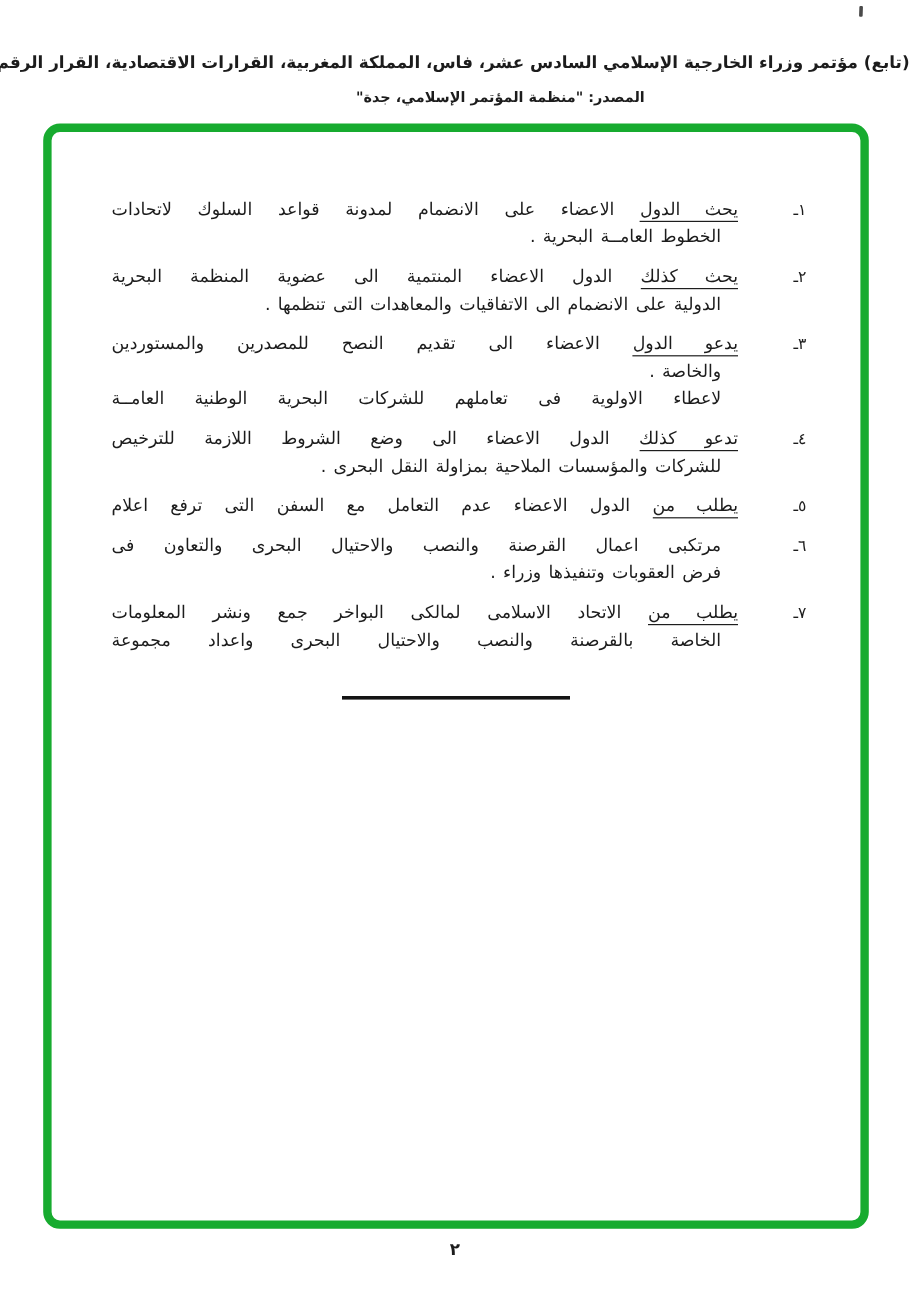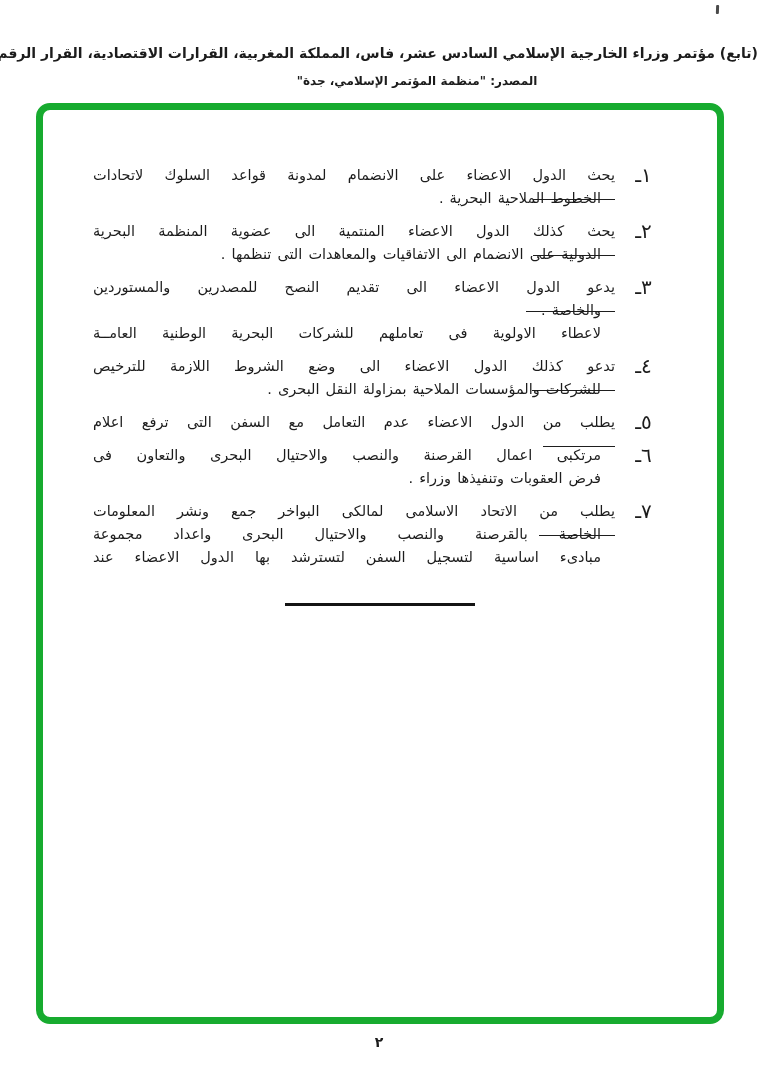--- a/index.html
+++ b/index.html
@@ -24,28 +24,28 @@
   }
   .frame{
     position:absolute;left:36px;top:103px;width:688px;height:921px;
     box-sizing:border-box;border:7px solid #17ab2f;border-radius:14px;
     background:#ffffff;
   }
   .items{direction:rtl;padding:54px 45px 0 50px;}
   .item{display:flex;margin-bottom:10px;}
   .item:last-child{margin-bottom:0;}
   .num{
-    flex:none;width:57px;font-size:20px;line-height:23px;
-    text-align:center;letter-spacing:0;
+    flex:none;width:57px;font-size:13px;line-height:23px;
+    text-align:right;letter-spacing:0;
   }
   .item-text{flex:none;width:522px;font-size:14.5px;line-height:23px;}
   .line{text-align:justify;text-align-last:justify;word-spacing:1.5px;}
   .line.cont{padding-right:14px;}
   .line.last{text-align-last:right;}
-  .lead{border-bottom:1.5px solid #1e1e1e;padding-bottom:16px;}
+  .lead{border-bottom:1.5px solid #1e1e1e;padding-bottom:1px;font-family:Liberation Serif, serif;}
   .divider{width:190px;height:3px;background:#141414;margin:34px auto 0 auto;}
   .page-number{
     position:absolute;top:1034px;left:0;width:758px;
     text-align:center;font-weight:bold;font-size:14px;
   }
 </style>
 </head>
 <body style="color: rgb(28, 28, 28);">
 
 <div class="artifact"></div>
@@ -53,21 +53,21 @@
 <div class="doc-title" dir="rtl">(تابع) مؤتمر وزراء الخارجية الإسلامي السادس عشر، فاس، المملكة المغربية، القرارات الاقتصادية، القرار الرقم ١٦/٢٩ أق</div>
 
 <div class="doc-source" dir="rtl">المصدر:  "منظمة المؤتمر الإسلامي، جدة"</div>
 
 <div class="frame" style="border-color: rgb(23, 171, 47);">
   <div class="items" id="items" dir="rtl">
   <div class="item">
     <div class="num">١ـ</div>
     <div class="item-text">
           <div class="line"><span class="lead">يحث الدول</span> الاعضاء على الانضمام لمدونة قواعد السلوك لاتحادات</div>
-          <div class="line cont last">الخطوط الملاحية البحرية .</div>
+          <div class="line cont last">الخطوط العامــة البحرية .</div>
         </div>
   </div>
 
   <div class="item">
     <div class="num">٢ـ</div>
     <div class="item-text">
           <div class="line"><span class="lead">يحث كذلك</span> الدول الاعضاء المنتمية الى عضوية المنظمة البحرية</div>
           <div class="line cont last">الدولية على الانضمام الى الاتفاقيات والمعاهدات التى تنظمها .</div>
         </div>
   </div>
@@ -102,20 +102,19 @@
           <div class="line cont">مرتكبى اعمال القرصنة والنصب والاحتيال البحرى والتعاون فى</div>
           <div class="line cont last">فرض العقوبات وتنفيذها وزراء .</div>
         </div>
   </div>
 
   <div class="item">
     <div class="num">٧ـ</div>
     <div class="item-text">
           <div class="line"><span class="lead">يطلب من</span> الاتحاد الاسلامى لمالكى البواخر جمع ونشر المعلومات</div>
           <div class="line cont">الخاصة بالقرصنة والنصب والاحتيال البحرى واعداد مجموعة</div>
-          <div class="line cont">مبادىء اساسية لتسجيل السفن لتسترشد بها الدول الاعضاء عند</div>
         </div>
   </div>
 </div>
   <div class="divider"></div>
 </div>
 
 <div class="page-number">٢</div>
 
 </body></html>

